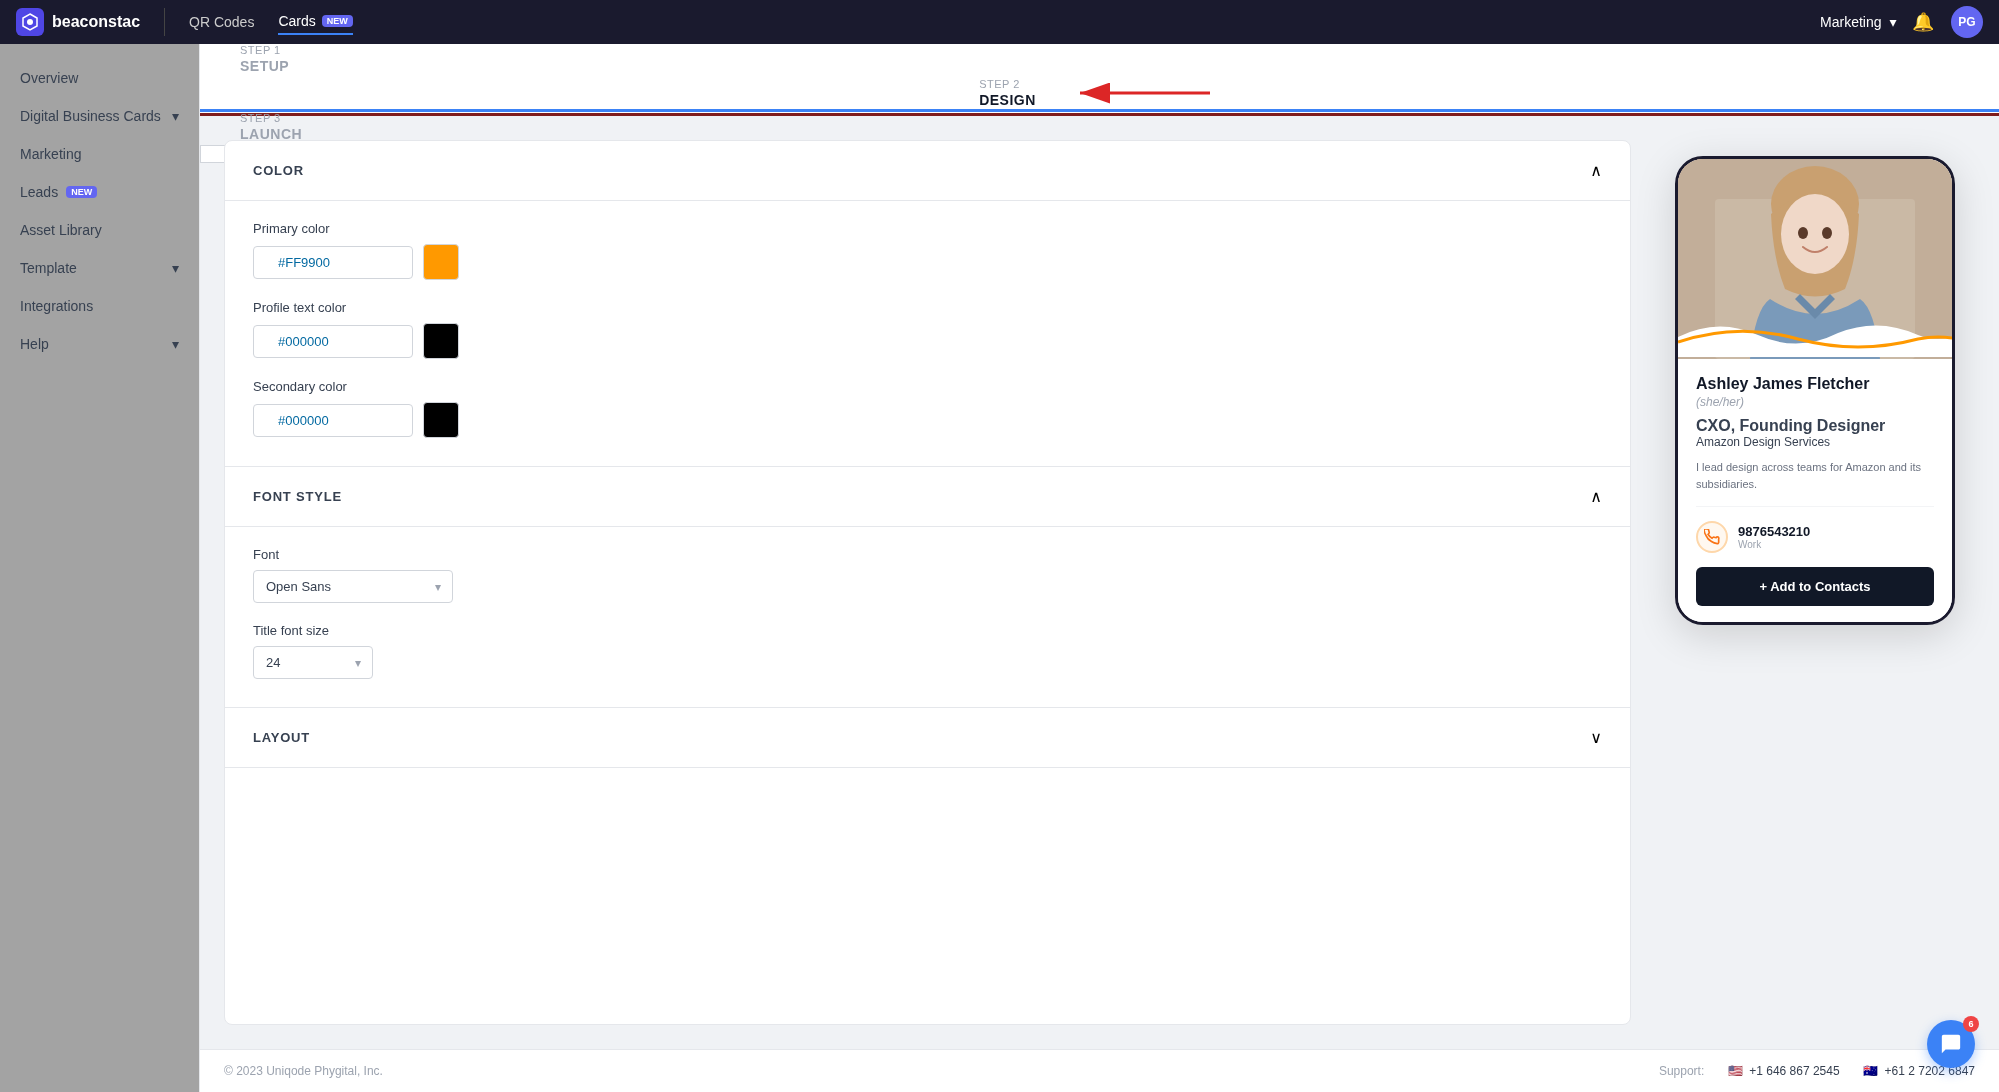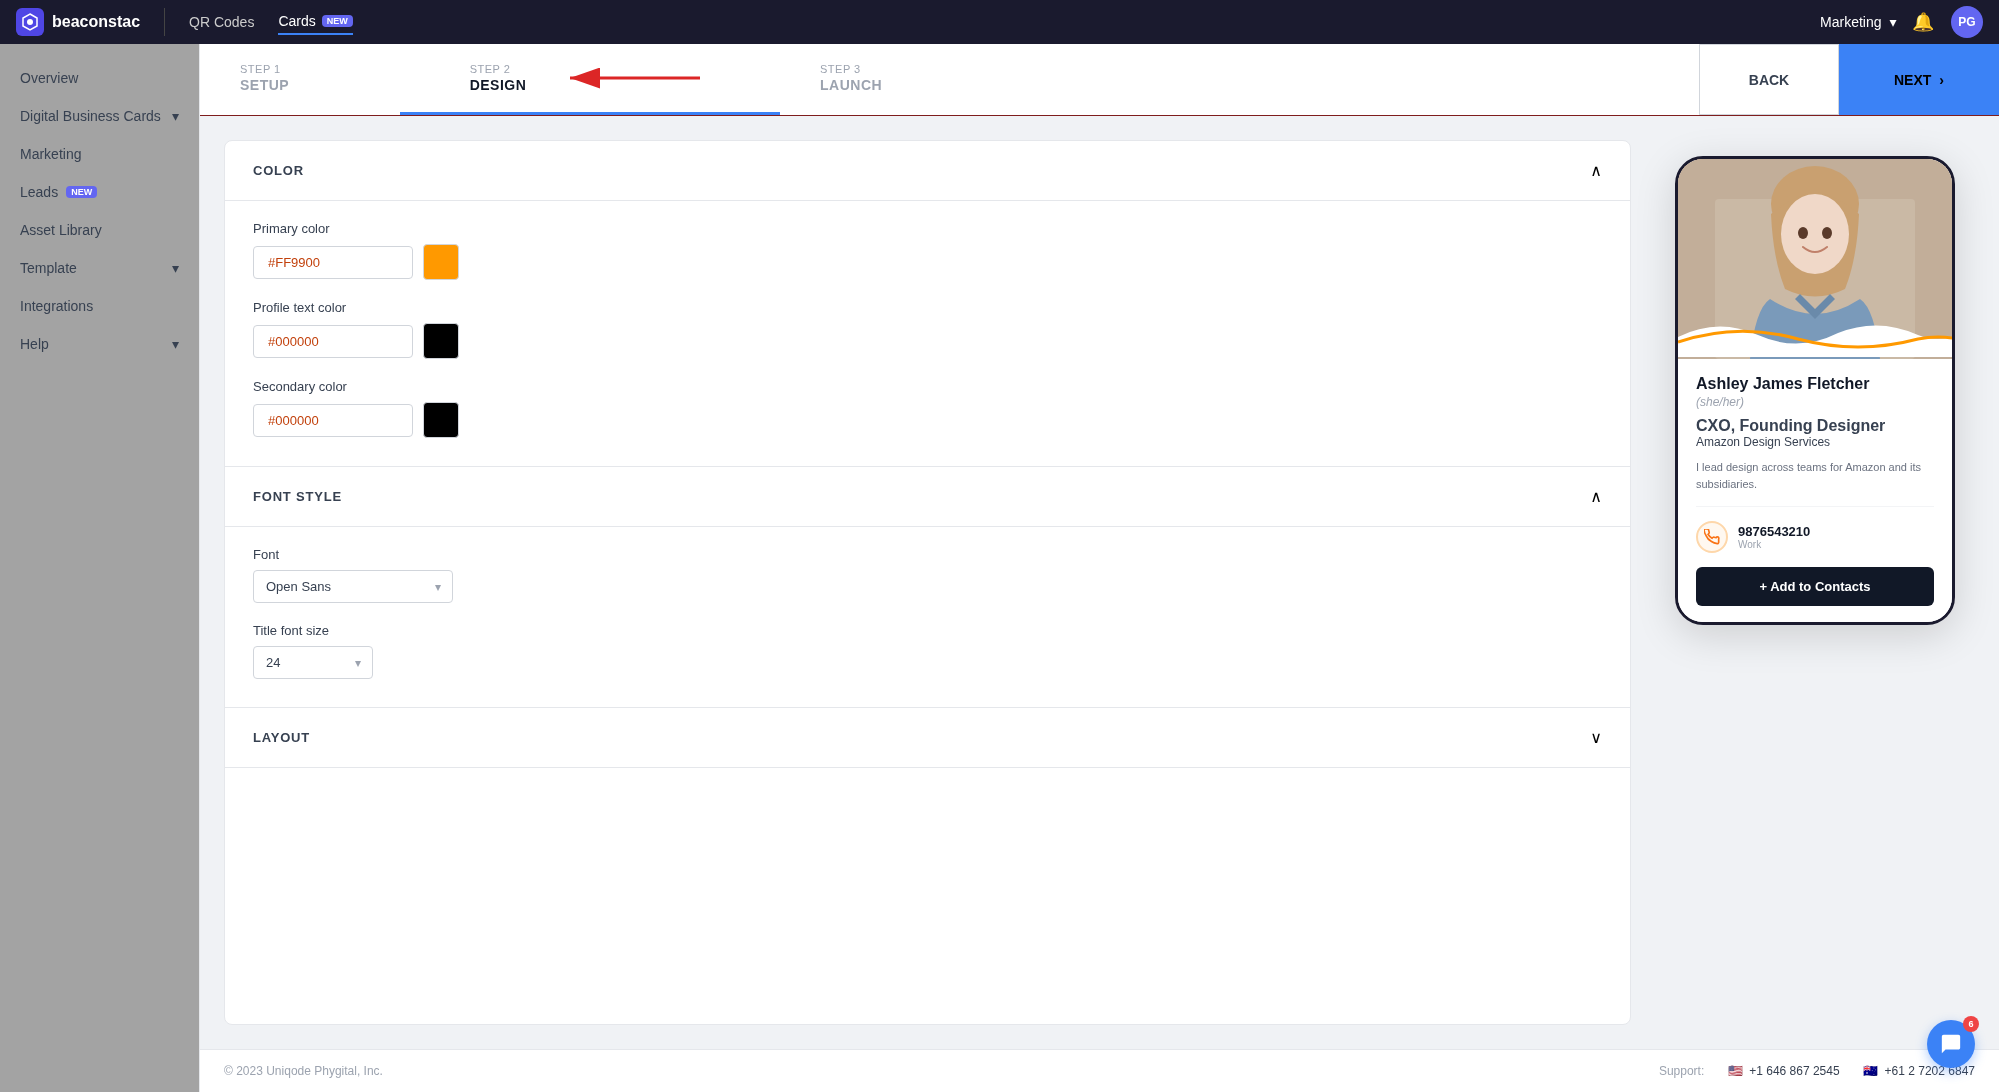--- a/index.html
+++ b/index.html
@@ -146,25 +146,26 @@
     .main-content {
       flex: 1;
       display: flex;
       flex-direction: column;
       overflow: auto;
     }
 
     
     .stepbar {
       background: white;
-      border-bottom: 1px solid #7f1d1d;
+      border-bottom: 3px solid #7f1d1d;
       display: flex;
       align-items: stretch;
       height: 72px;
       flex-shrink: 0;
+      flex-direction: column;
     }
     .step-item {
       display: flex;
       flex-direction: column;
       justify-content: center;
       padding: 0 40px;
       font-size: 13px;
       color: #9ca3af;
       border-bottom: 3px solid transparent;
       min-width: 200px;
@@ -270,23 +271,23 @@
       margin-bottom: 8px;
     }
     .color-input-row {
       display: flex;
       align-items: center;
       gap: 10px;
     }
     .color-text-input {
       border: 1px solid #d1d5db;
       border-radius: 4px;
-      padding: 8px 14px;
+      padding: 8px 24px;
       font-size: 13px;
-      color: #c2410c;
+      color: #0369a1;
       width: 160px;
       background: white;
     }
     .color-swatch {
       width: 36px;
       height: 36px;
       border-radius: 4px;
       border: 1px solid #d1d5db;
       cursor: pointer;
     }

